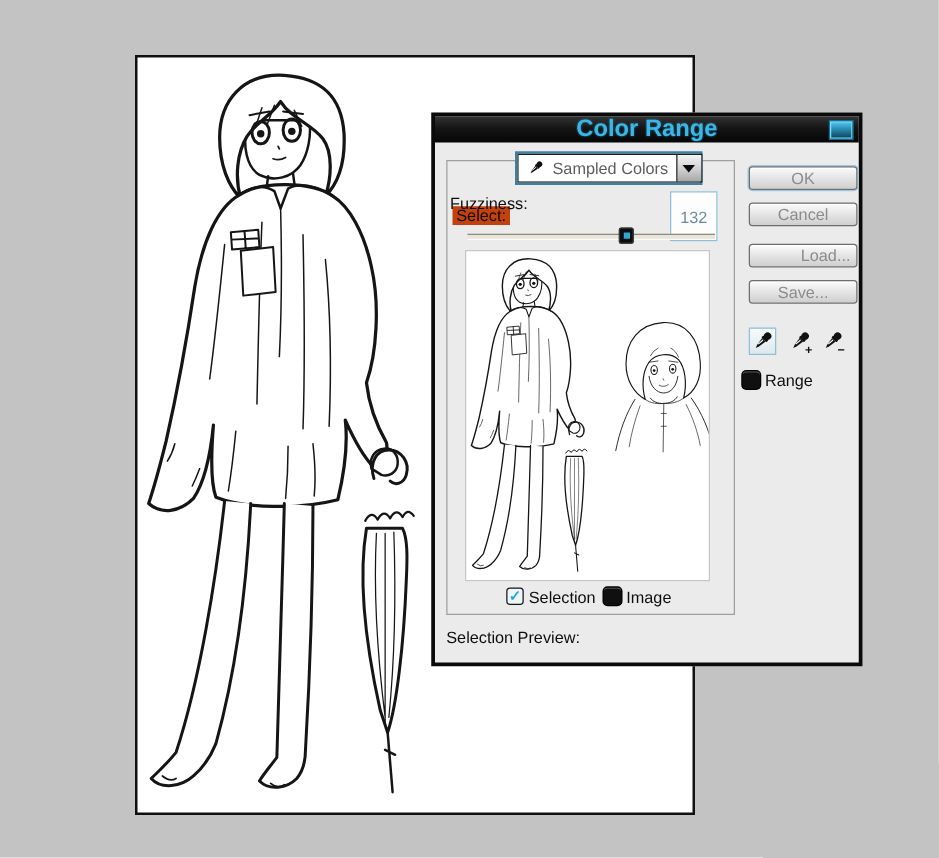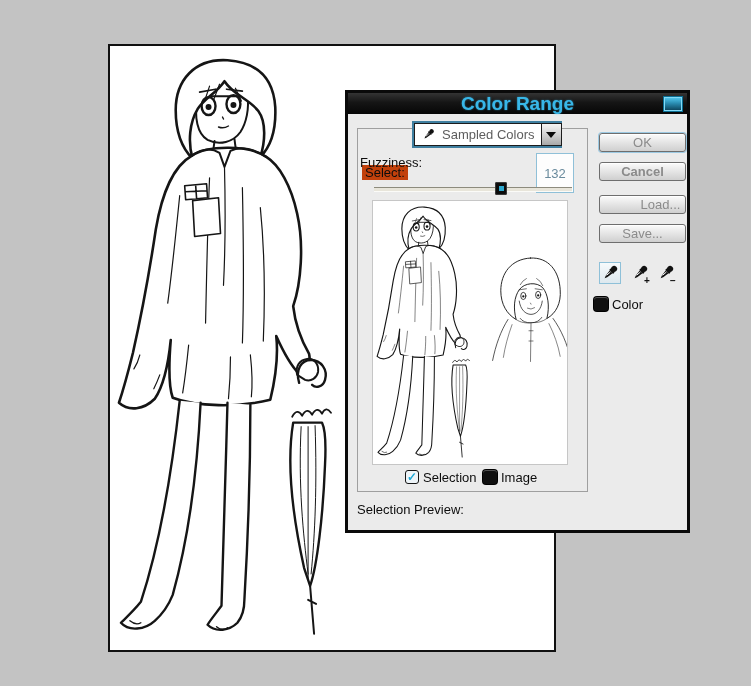--- a/index.html
+++ b/index.html
@@ -192,21 +192,21 @@
     <span class="lbl" style="left:75px;top:377px;">Selection</span>
 
     <div class="chk-dark" style="left:135px;top:377px;"></div>
     <span class="lbl" style="left:153px;top:377px;">Image</span>
 
     <span class="lbl" style="left:9px;top:409px;">Selection Preview:</span>
 
     <div class="btn default" style="top:40px;">
       <span>OK</span>
     </div>
-    <div class="btn" style="top:69px;font-weight:bold;">
+    <div class="btn" style="top:69px;">
       <span>Cancel</span>
     </div>
     <div class="btn" style="top:102px;padding-left:36px;">
       <span>Load...</span>
     </div>
     <div class="btn" style="top:131px;">
       <span>Save...</span>
     </div>
 
     <div class="dropper-box">
@@ -217,16 +217,16 @@
     <svg class="dropper" style="left:282px;top:170px;" width="20" height="20" viewBox="0 0 20 20">
         <use href="#dropper-glyph"></use>
       </svg>
     <span class="dropper-sub" style="left:296px;top:182px;">+</span>
     <svg class="dropper" style="left:308px;top:170px;" width="20" height="20" viewBox="0 0 20 20">
         <use href="#dropper-glyph"></use>
       </svg>
     <span class="dropper-sub" style="left:322px;top:182px;">−</span>
 
     <div class="chk-dark" style="left:246px;top:204px;"></div>
-    <span class="lbl" style="left:264px;top:204px;">Color</span>
+    <span class="lbl" style="left:264px;top:204px;">Range</span>
 
   </div>
 </div>
 
 </body></html>

